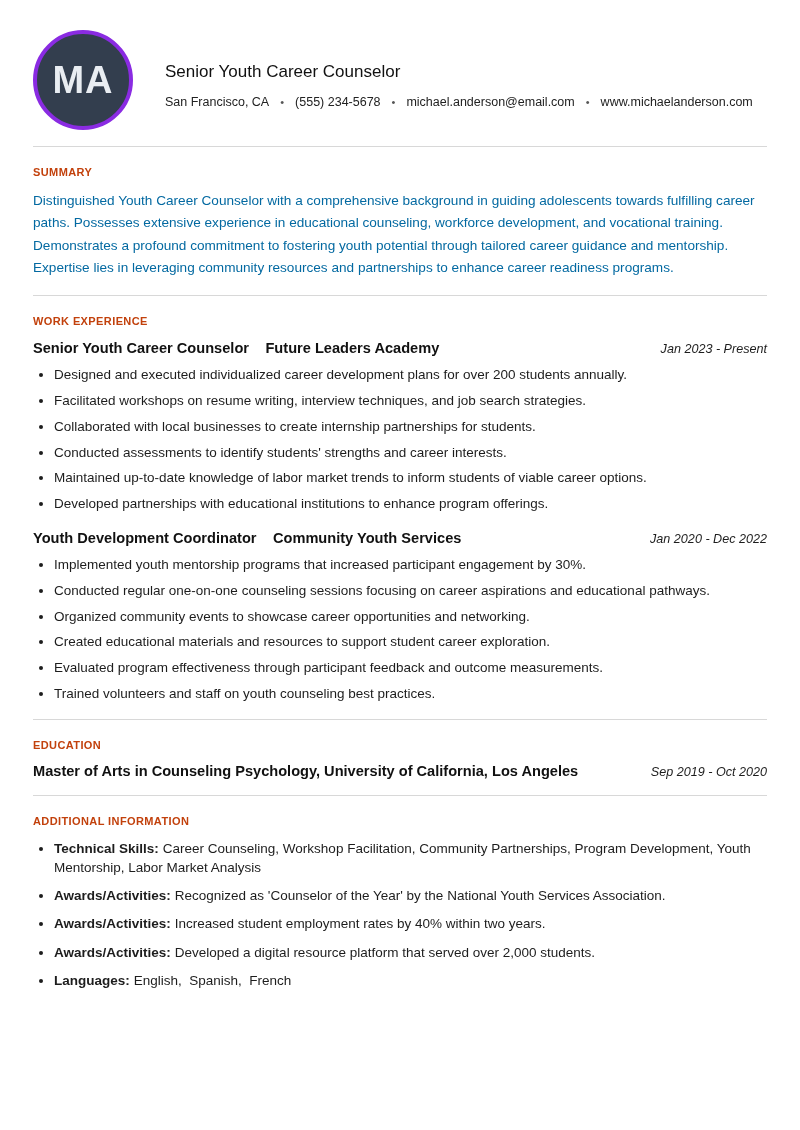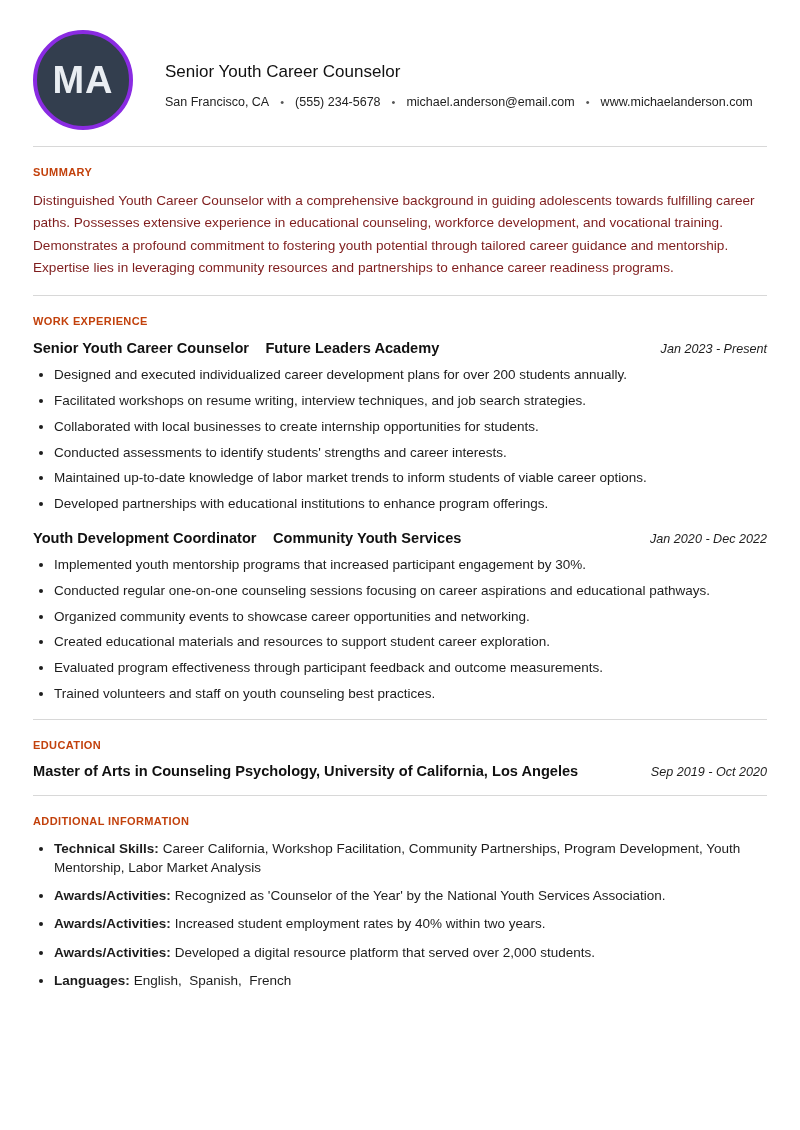--- a/index.html
+++ b/index.html
@@ -37,21 +37,21 @@
   
   .divider { border: none; border-top: 1px solid #d8d8d8; margin: 16px 0 0 0; }
   .section { margin-top: 19px; }
   .section-heading {
     color: #c2410c;
     font-size: 11px;
     font-weight: 700;
     letter-spacing: 0.4px;
     margin-bottom: 12px;
   }
-  .summary-text { font-size: 13.6px; line-height: 1.64; color: #7f1d1d; }
+  .summary-text { font-size: 13.6px; line-height: 1.64; color: #0369a1; }
 
   
   .job { margin-bottom: 10px; }
   .job + .job { margin-top: 16px; }
   .entry-header { display: flex; justify-content: space-between; align-items: baseline; margin-bottom: 9px; }
   .entry-title { font-weight: 700; font-size: 14.6px; color: #111; }
   .entry-company { font-weight: 700; font-size: 14.6px; color: #111; margin-left: 12px; }
   .entry-dates { font-style: italic; font-size: 12.6px; color: #1d1d1d; white-space: nowrap; margin-left: 16px; }
 
   ul.bullets { list-style: disc; padding-left: 21px; }
@@ -102,21 +102,21 @@
       <div class="entry-header">
         <div>
           <span class="entry-title">Senior Youth Career Counselor</span>
           <span class="entry-company">Future Leaders Academy</span>
         </div>
         <span class="entry-dates">Jan 2023 - Present</span>
       </div>
       <ul class="bullets">
         <li>Designed and executed individualized career development plans for over 200 students annually.</li>
         <li>Facilitated workshops on resume writing, interview techniques, and job search strategies.</li>
-        <li>Collaborated with local businesses to create internship opportunities for students.</li>
+        <li>Collaborated with local businesses to create internship partnerships for students.</li>
         <li>Conducted assessments to identify students' strengths and career interests.</li>
         <li>Maintained up-to-date knowledge of labor market trends to inform students of viable career options.</li>
         <li>Developed partnerships with educational institutions to enhance program offerings.</li>
       </ul>
     </div>
 
     <div class="job">
       <div class="entry-header">
         <div>
           <span class="entry-title">Youth Development Coordinator</span>
@@ -144,21 +144,21 @@
       <span class="entry-dates">Sep 2019 - Oct 2020</span>
     </div>
   </div>
 
   <hr class="divider">
 
   <div class="section">
     <div class="section-heading">ADDITIONAL INFORMATION</div>
     <ul class="info-list">
       <li>
-        <span class="item-label">Technical Skills:</span><span class="item-text">Career California, Workshop Facilitation, Community Partnerships, Program Development, Youth Mentorship, Labor Market Analysis</span>
+        <span class="item-label">Technical Skills:</span><span class="item-text">Career Counseling, Workshop Facilitation, Community Partnerships, Program Development, Youth Mentorship, Labor Market Analysis</span>
       </li>
       <li>
         <span class="item-label">Awards/Activities:</span><span class="item-text">Recognized as 'Counselor of the Year' by the National Youth Services Association.</span>
       </li>
       <li>
         <span class="item-label">Awards/Activities:</span><span class="item-text">Increased student employment rates by 40% within two years.</span>
       </li>
       <li>
         <span class="item-label">Awards/Activities:</span><span class="item-text">Developed a digital resource platform that served over 2,000 students.</span>
       </li>

